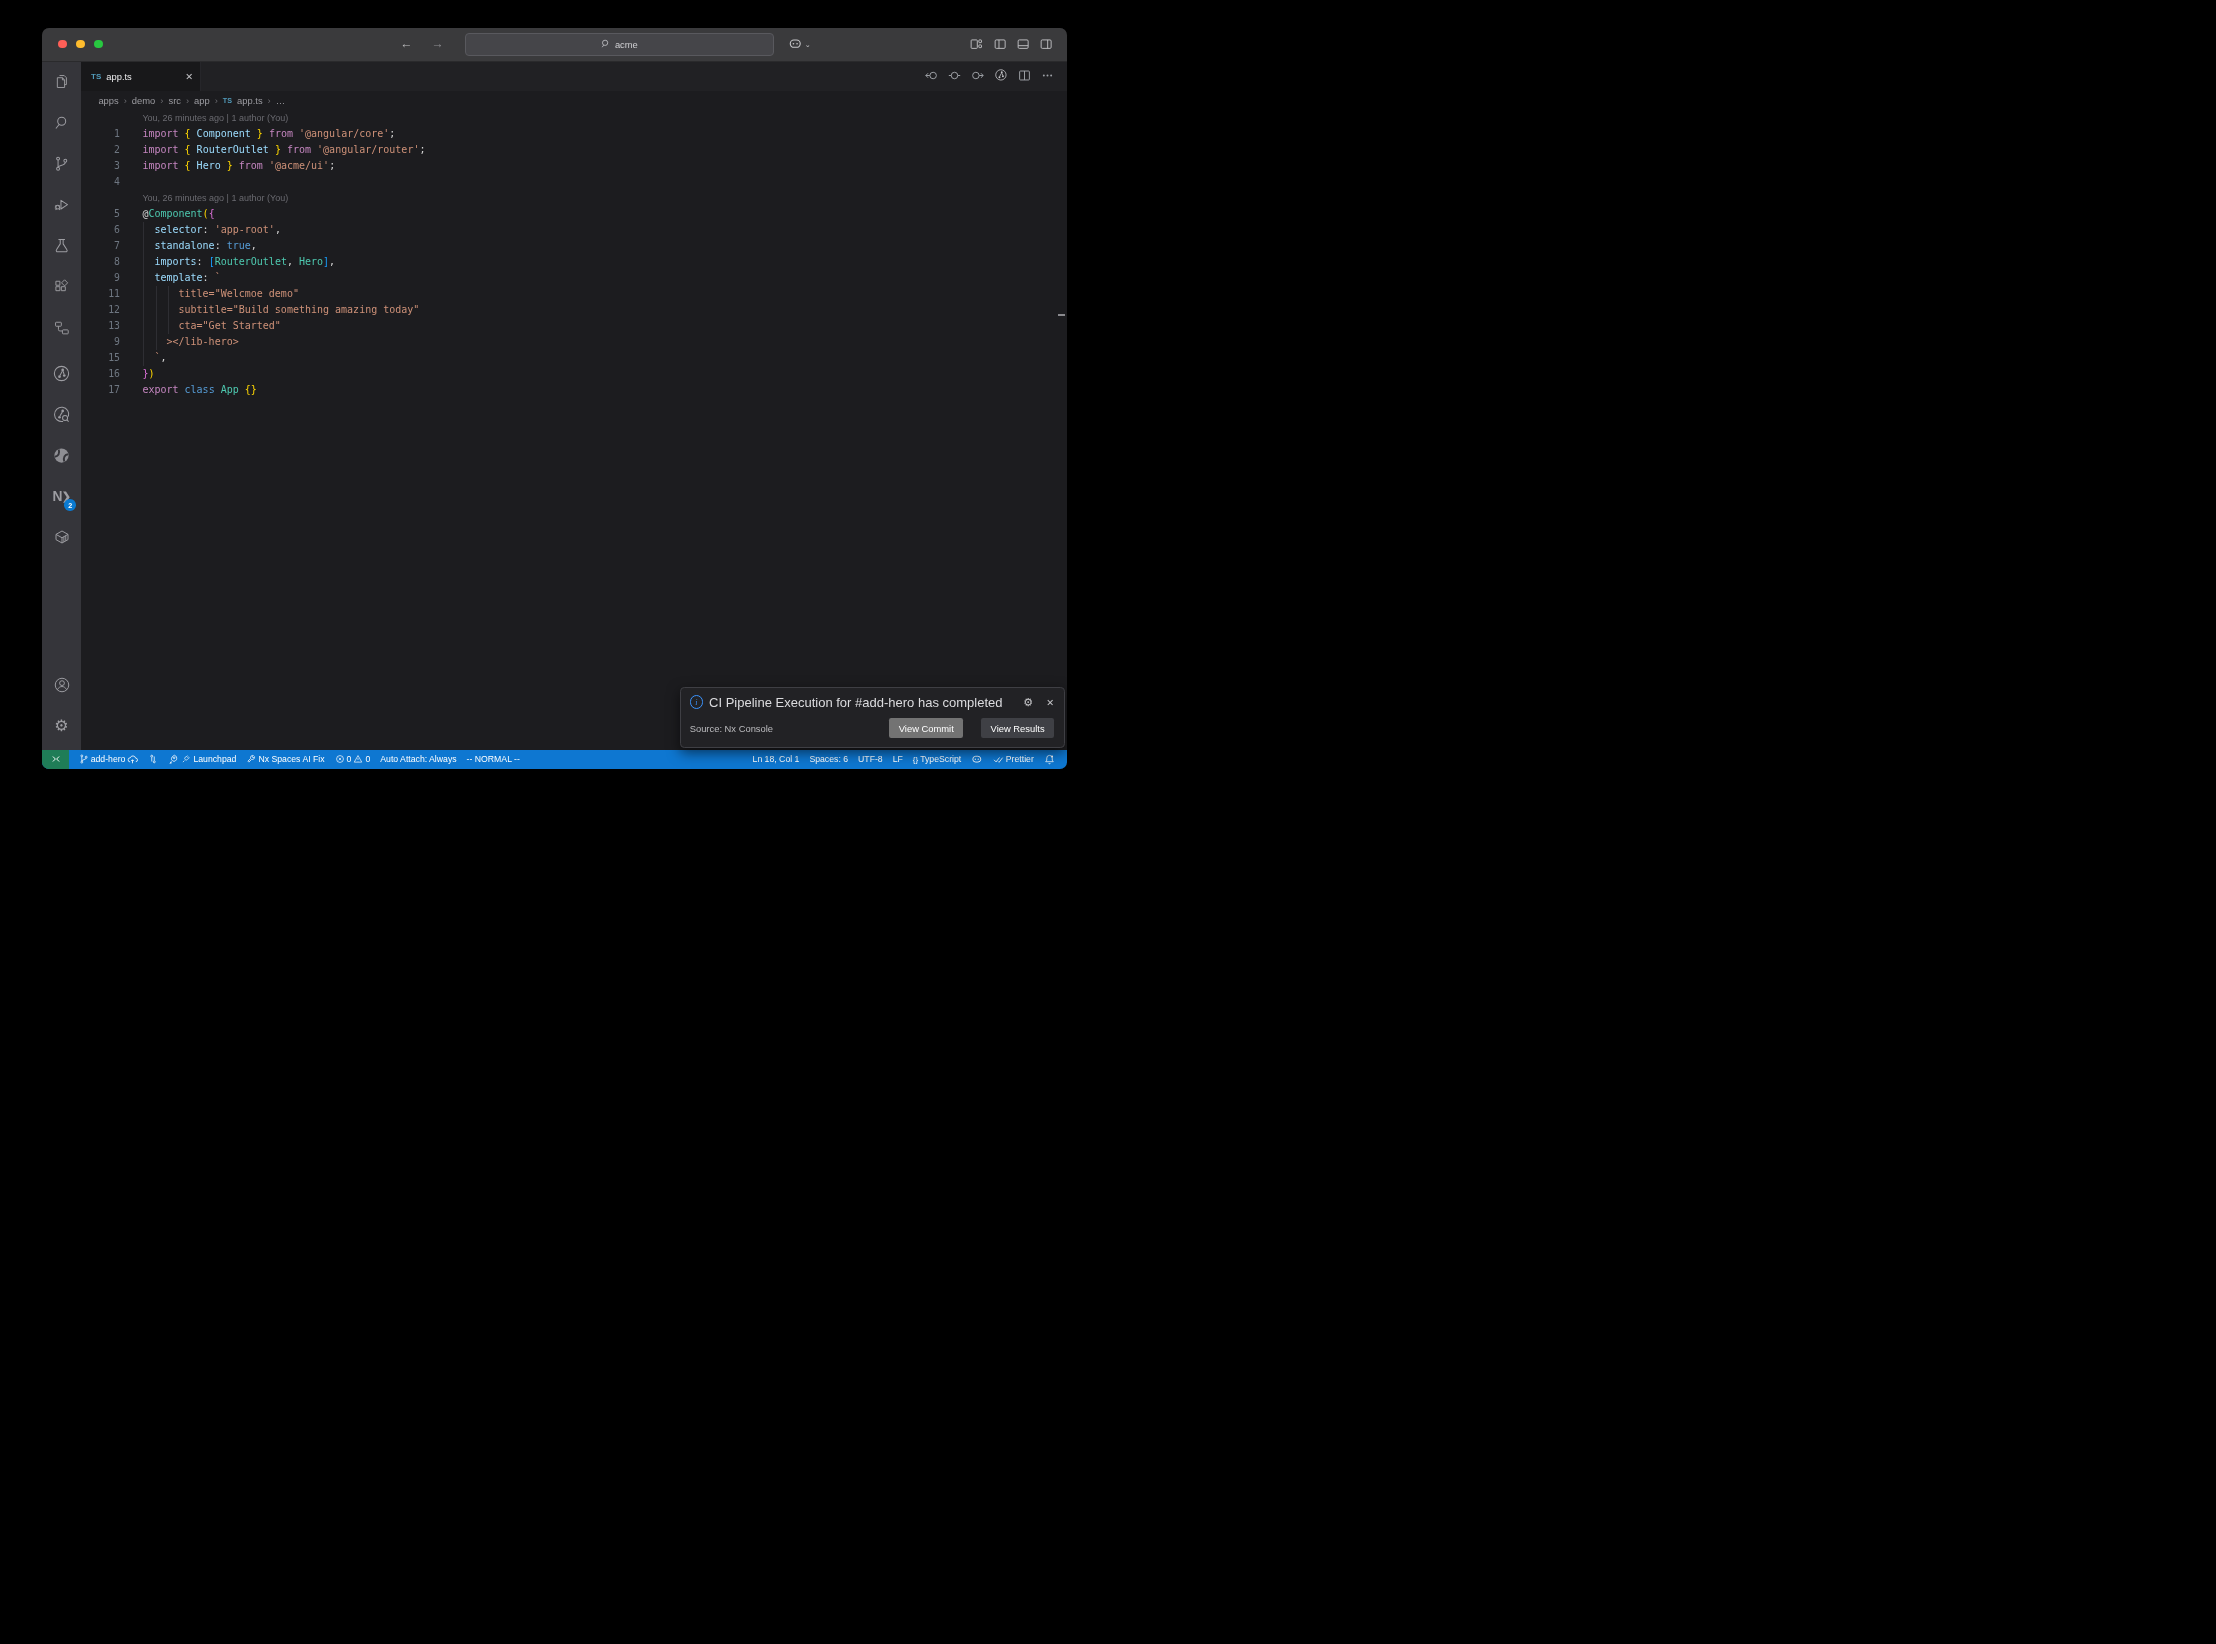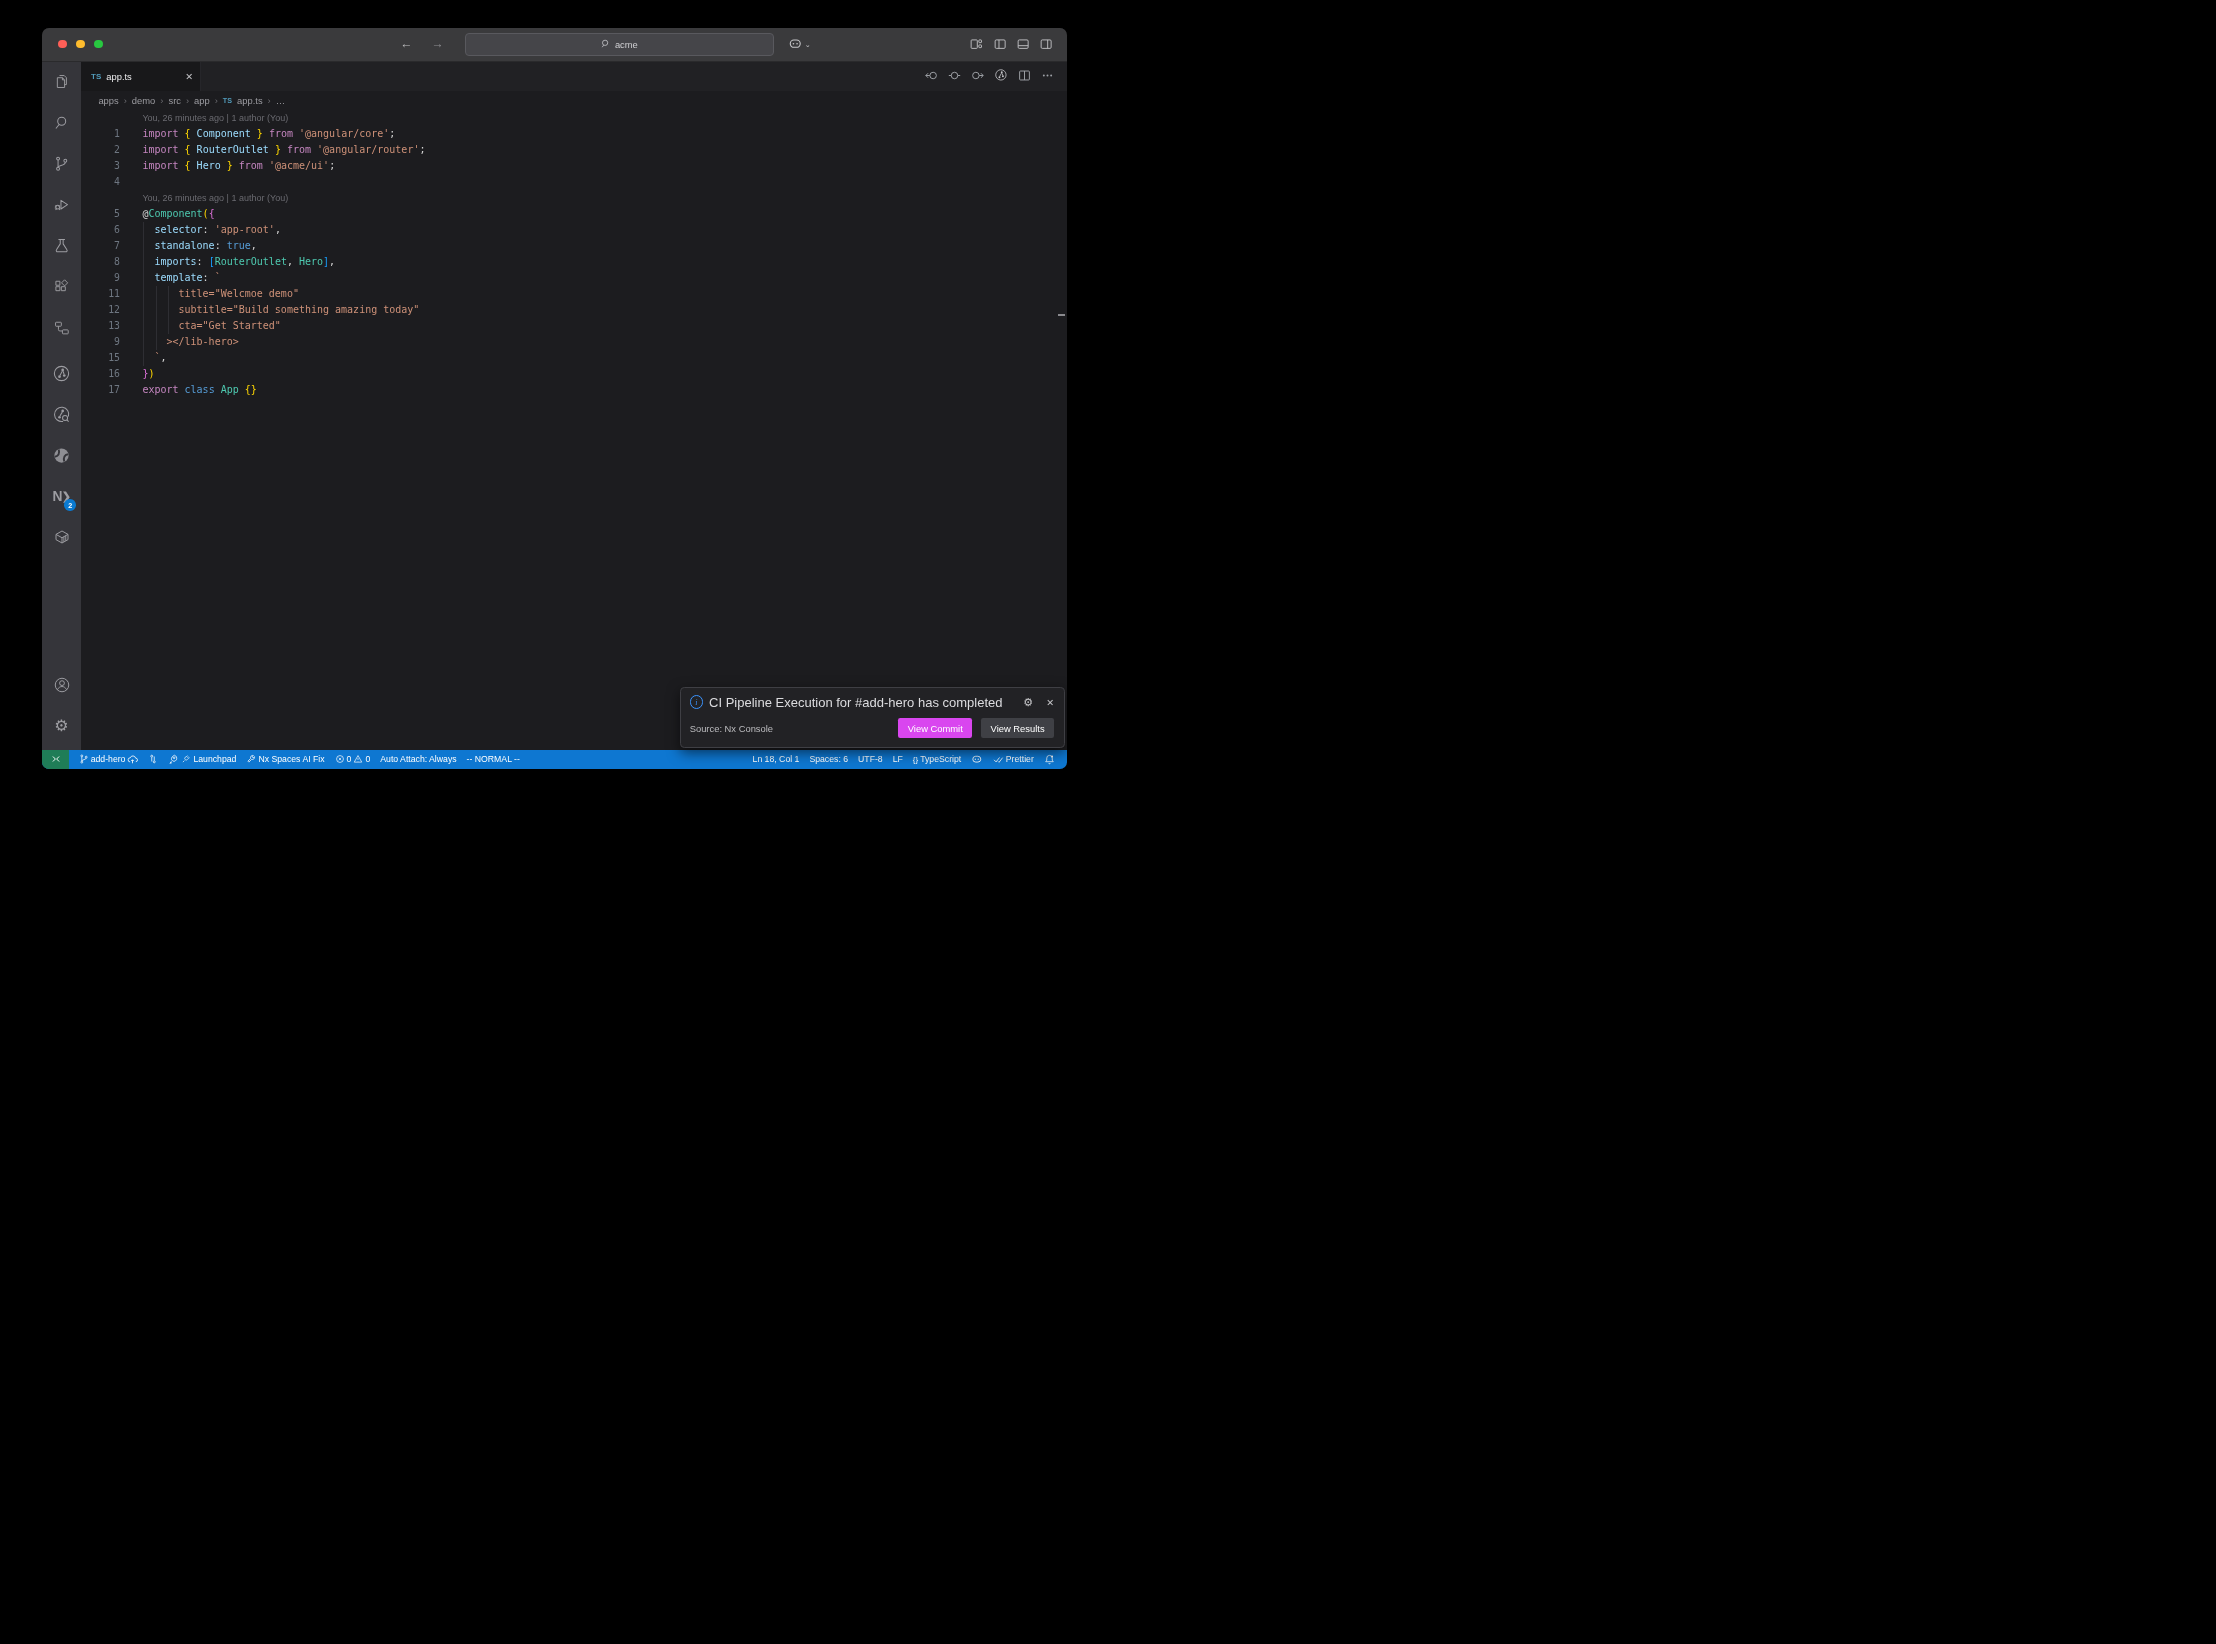--- a/index.html
+++ b/index.html
@@ -70,21 +70,21 @@
   .toast-row1{display:flex;align-items:center;gap:5.8px;}
   .info-ic{width:11.6px;height:11.6px;border-radius:50%;border:1.1px solid #3b94ff;color:#3b94ff;
            font-family:"Liberation Serif",serif;font-style:italic;font-size:8px;display:flex;
            align-items:center;justify-content:center;flex:none;}
   .toast-title{color:#dcdcdf;font-size:13px;flex:1;}
   .toast-gear{color:#c6c6c9;font-size:11px;margin-right:7.2px;}
   .toast-close{color:#c6c6c9;font-size:9.4px;}
   .toast-row2{display:flex;align-items:center;margin-top:8.7px;}
   .toast-src{color:#bcbcbf;font-size:9.4px;flex:1;}
   .btn{height:19.5px;display:flex;align-items:center;padding:0 9.4px;font-size:9.4px;color:#fff;border-radius:2.2px;}
-  .btn.primary{background:#d946ef;margin-right:9px;}
+  .btn.primary{background:#737373;margin-right:18px;}
   .btn.secondary{background:#3f4045;}
 </style>
 </head>
 <body>
 
 <div class="canvas">
   <div class="window">
 
     <div class="titlebar">
       <div class="traffic">

